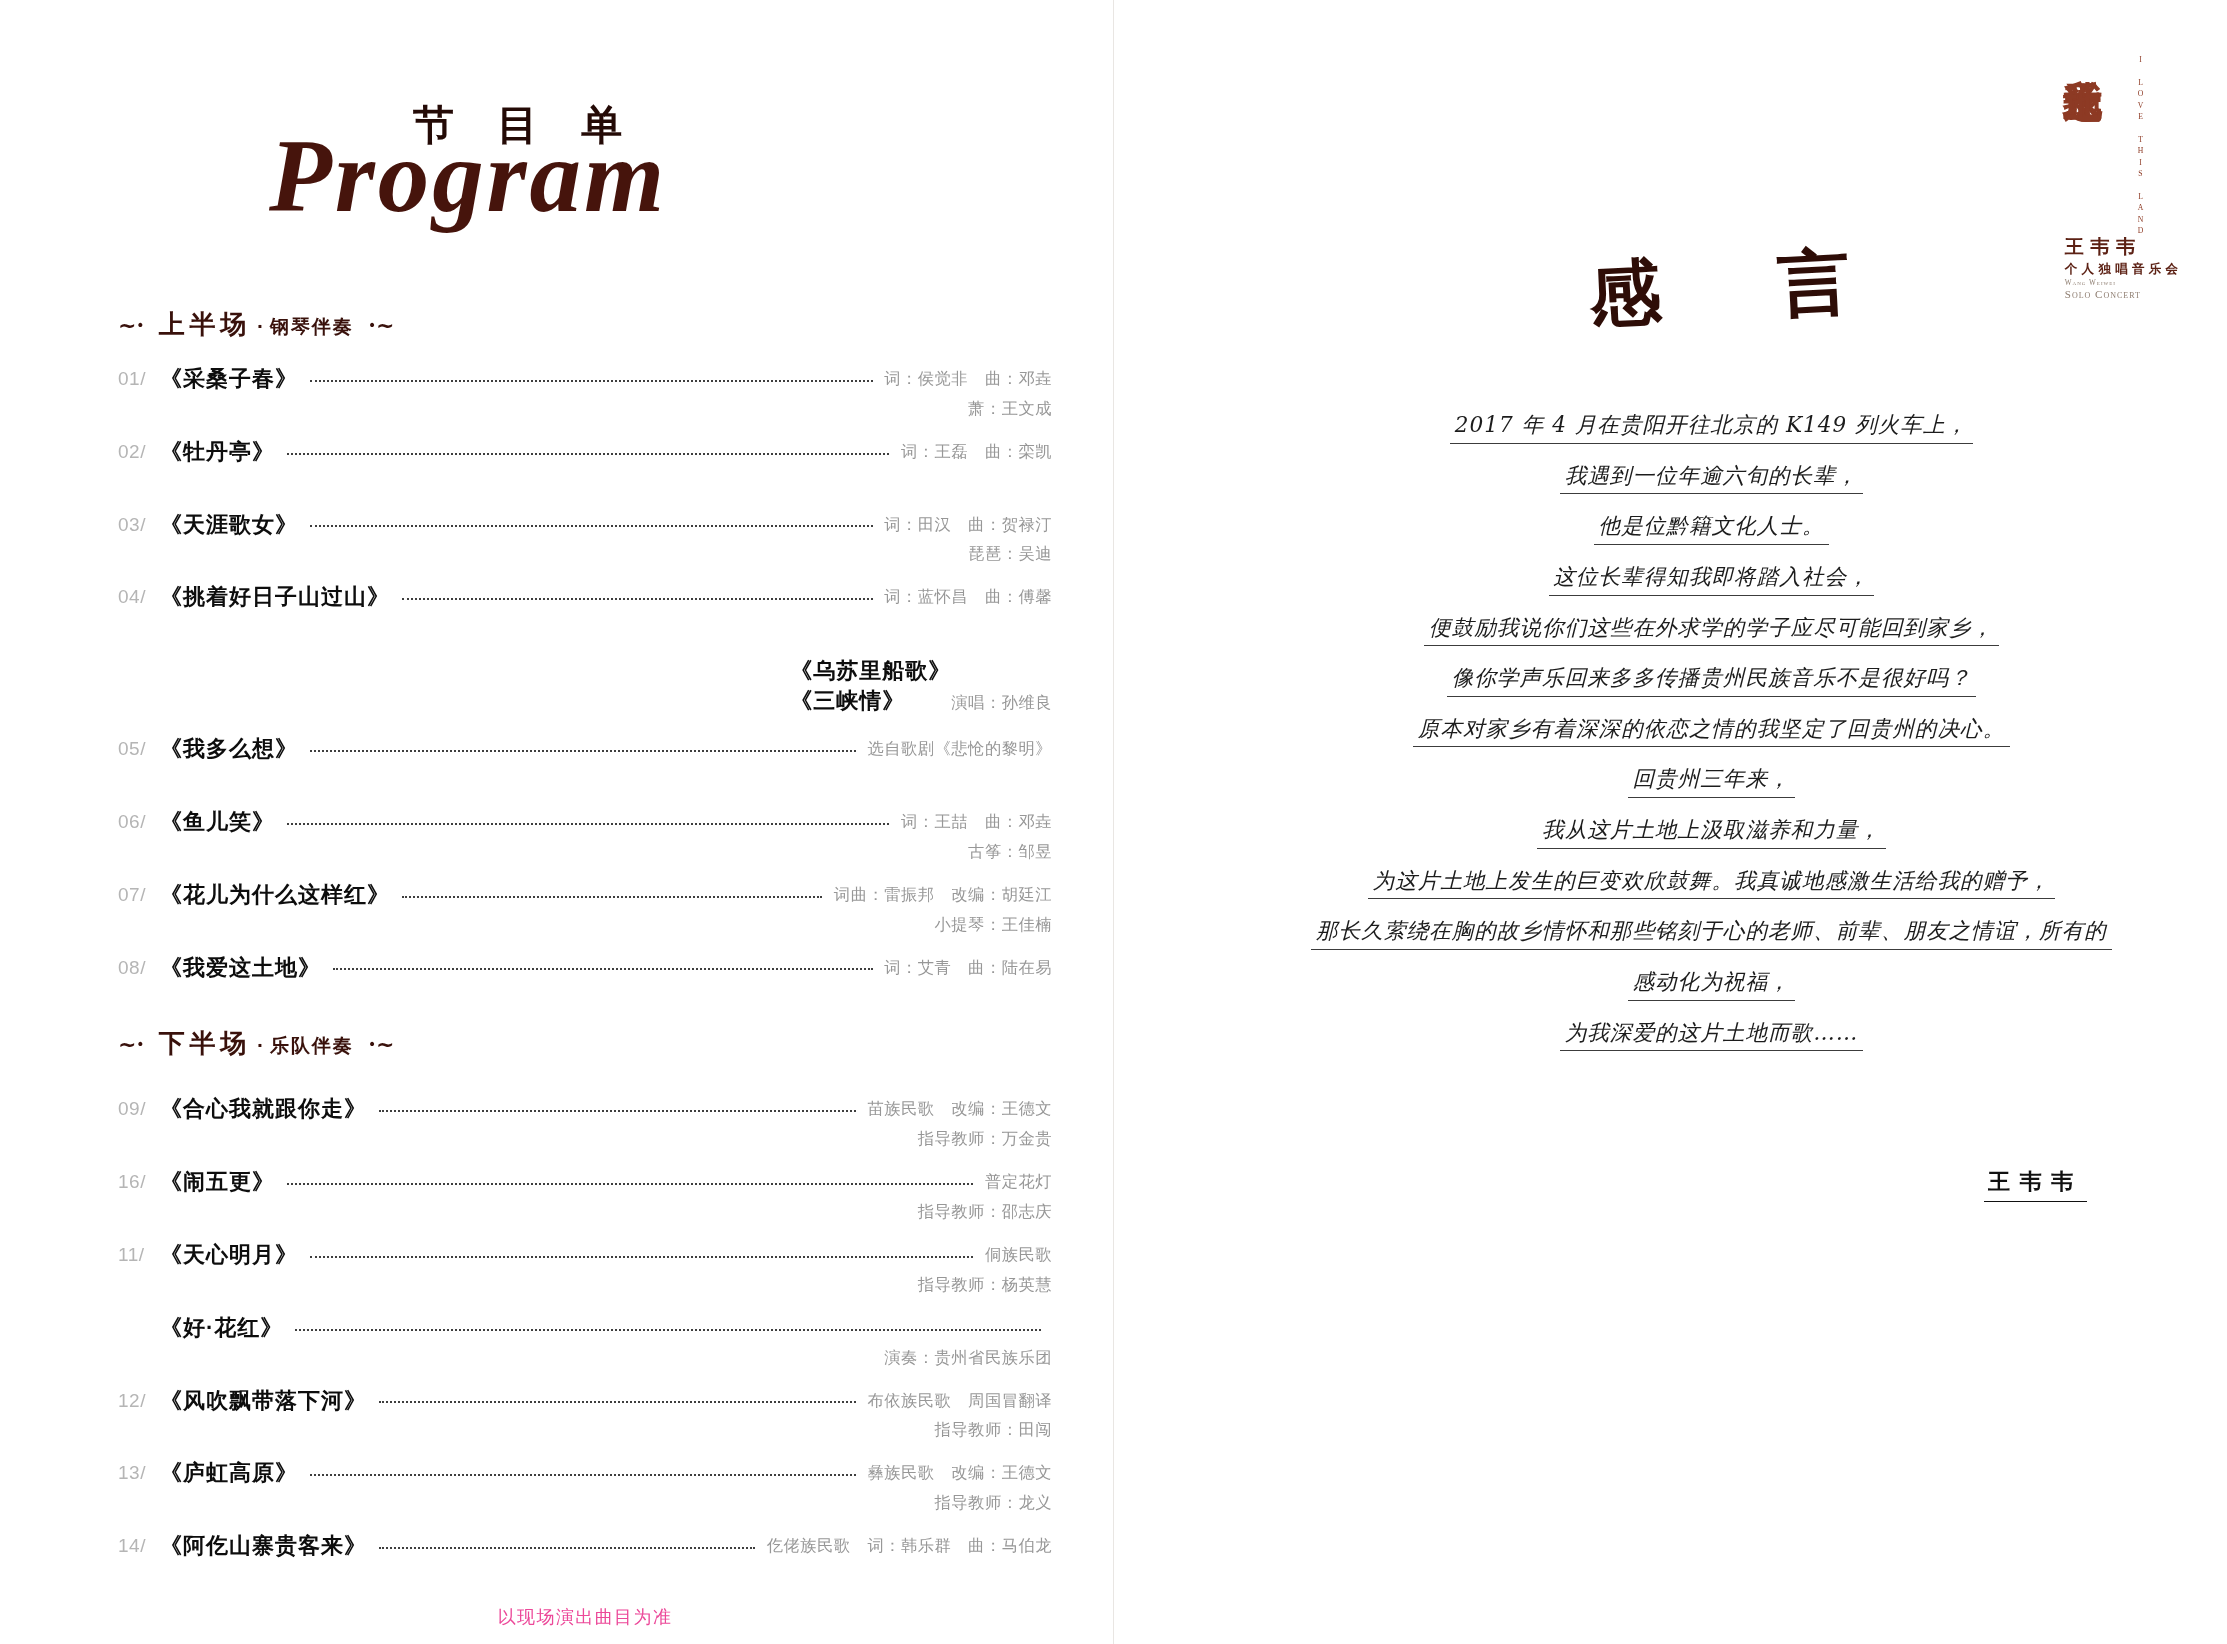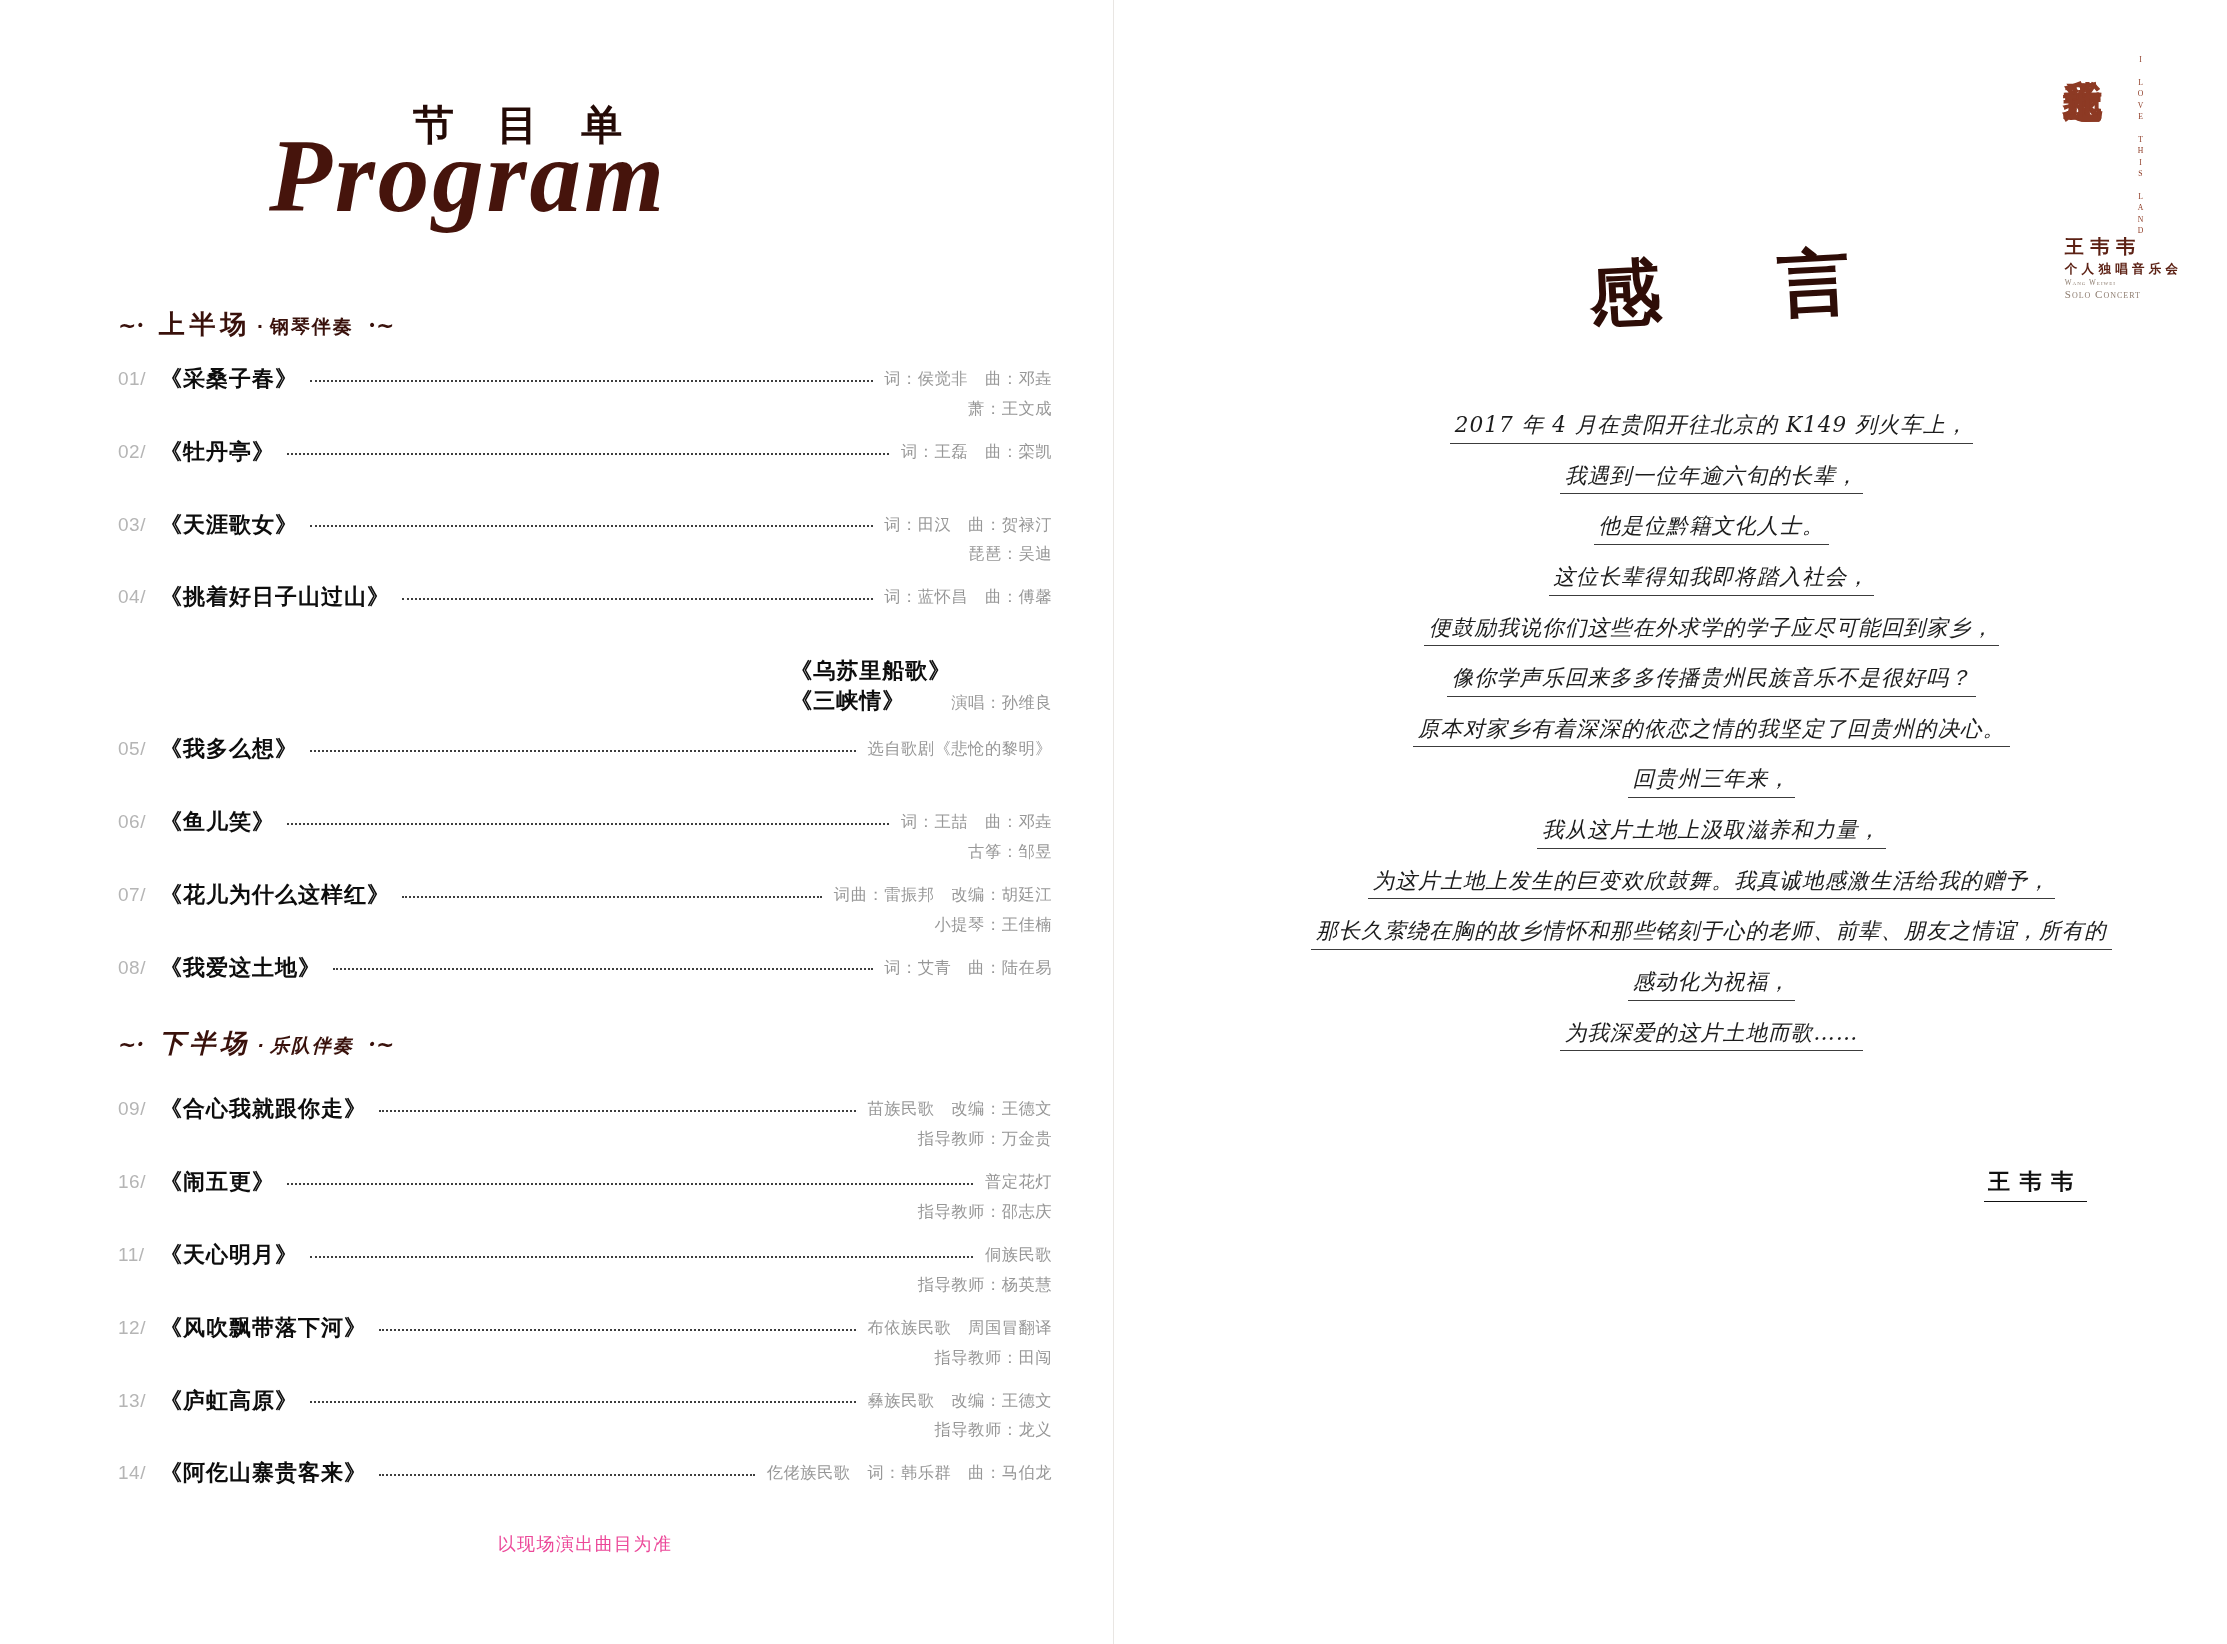--- a/index.html
+++ b/index.html
@@ -21,21 +21,21 @@
     font-family:"DejaVu Serif",serif;font-weight:bold;
     font-size:41px;letter-spacing:14.4px;color:#240a06;}
 
   
   .section-header{text-align:left;color:#39110b;white-space:nowrap;}
   .section-header .deco{font-size:22px;font-weight:bold;font-family:"DejaVu Serif",serif;}
   .section-header .sec-label{font-size:26px;font-weight:bold;font-family:"DejaVu Serif",serif;margin:0 3.8px 0 12.5px;letter-spacing:4.8px;}
   .section-header .sec-dot{font-size:21px;font-weight:bold;}
   .section-header .sec-sub{font-size:19px;font-weight:bold;font-family:"DejaVu Serif",serif;margin:0 12.5px 0 3.8px;letter-spacing:1.9px;}
   .section-first{position:absolute;left:118px;top:307px;width:934px;}
-  .section-inline{margin:9px 0 34px 0;font-style:italic;}
+  .section-inline{margin:9px 0 34px 0;}
 
   
   .prog-list{position:absolute;left:118px;top:365px;width:934px;}
   .prog-item{margin-bottom:19px;}
   .prog-row{display:flex;align-items:center;height:28px;}
   .num{display:inline-block;min-width:42px;font-size:19px;color:#b5b5b5;letter-spacing:0.5px;}
   .ititle{font-size:22px;font-weight:bold;color:#0d0d0d;white-space:nowrap;letter-spacing:1px;}
   .leader{flex:1 1 auto;min-width:24px;border-top:2.4px dotted #3e3e3e;margin:3.8px 11.5px 0 11.5px;}
   .credit1{font-size:16.3px;color:#979797;white-space:nowrap;letter-spacing:0.5px;}
   .credit2{font-size:16.3px;color:#979797;text-align:right;height:21px;line-height:21px;margin-top:4.8px;letter-spacing:0.5px;}
@@ -209,20 +209,29 @@
   <div class="prog-item">
     <div class="prog-row">
       <span class="num">11/</span>
       <span class="ititle">《天心明月》</span>
       <span class="leader"></span>
       <span class="credit1">侗族民歌</span>
     </div>
     <div class="credit2">指导教师：杨英慧</div>
   </div>
 
+  <div class="prog-item">
+    <div class="prog-row">
+      <span class="num"></span>
+      <span class="ititle">《好·花红》</span>
+      <span class="leader"></span>
+
+    </div>
+    <div class="credit2">演奏：贵州省民族乐团</div>
+  </div>
 
   <div class="prog-item">
     <div class="prog-row">
       <span class="num">12/</span>
       <span class="ititle">《风吹飘带落下河》</span>
       <span class="leader"></span>
       <span class="credit1">布依族民歌　周国冒翻译</span>
     </div>
     <div class="credit2">指导教师：田闯</div>
   </div>

